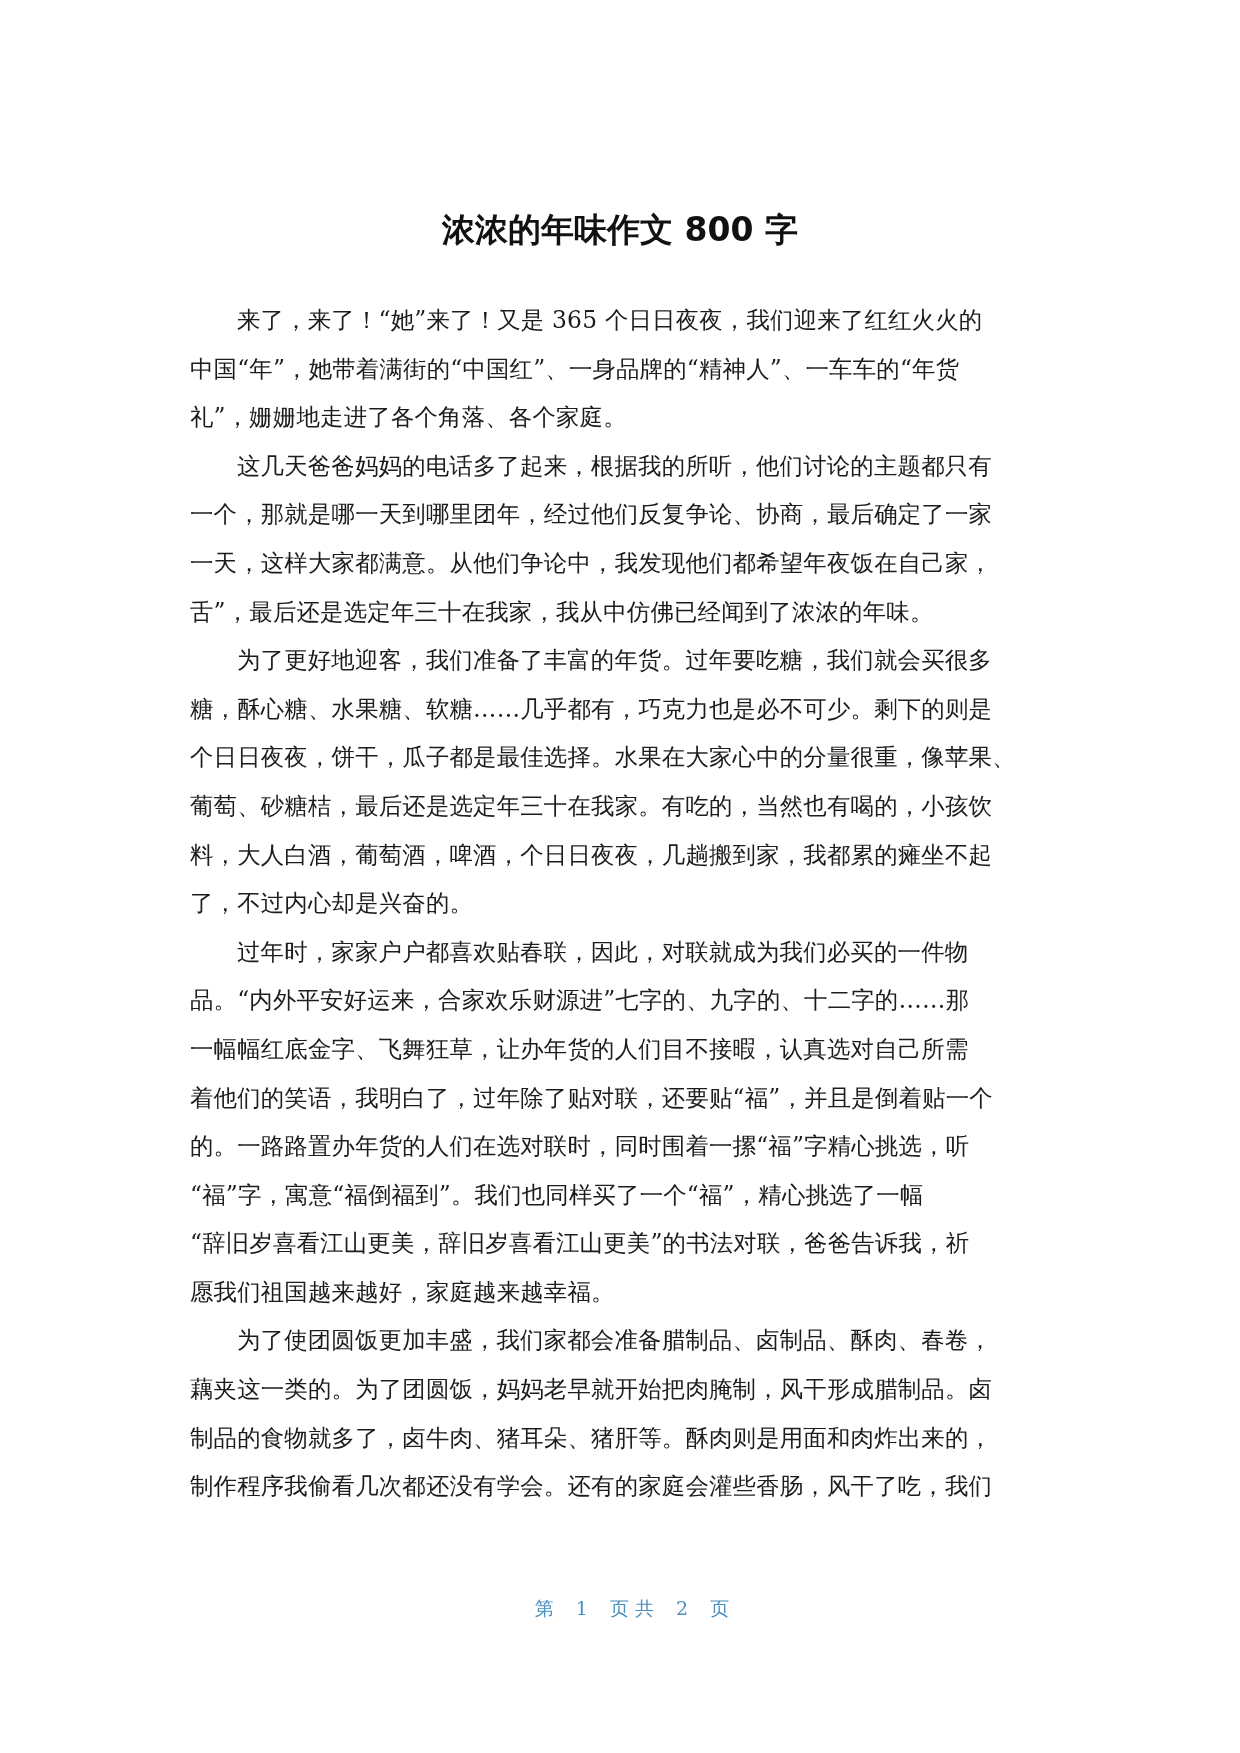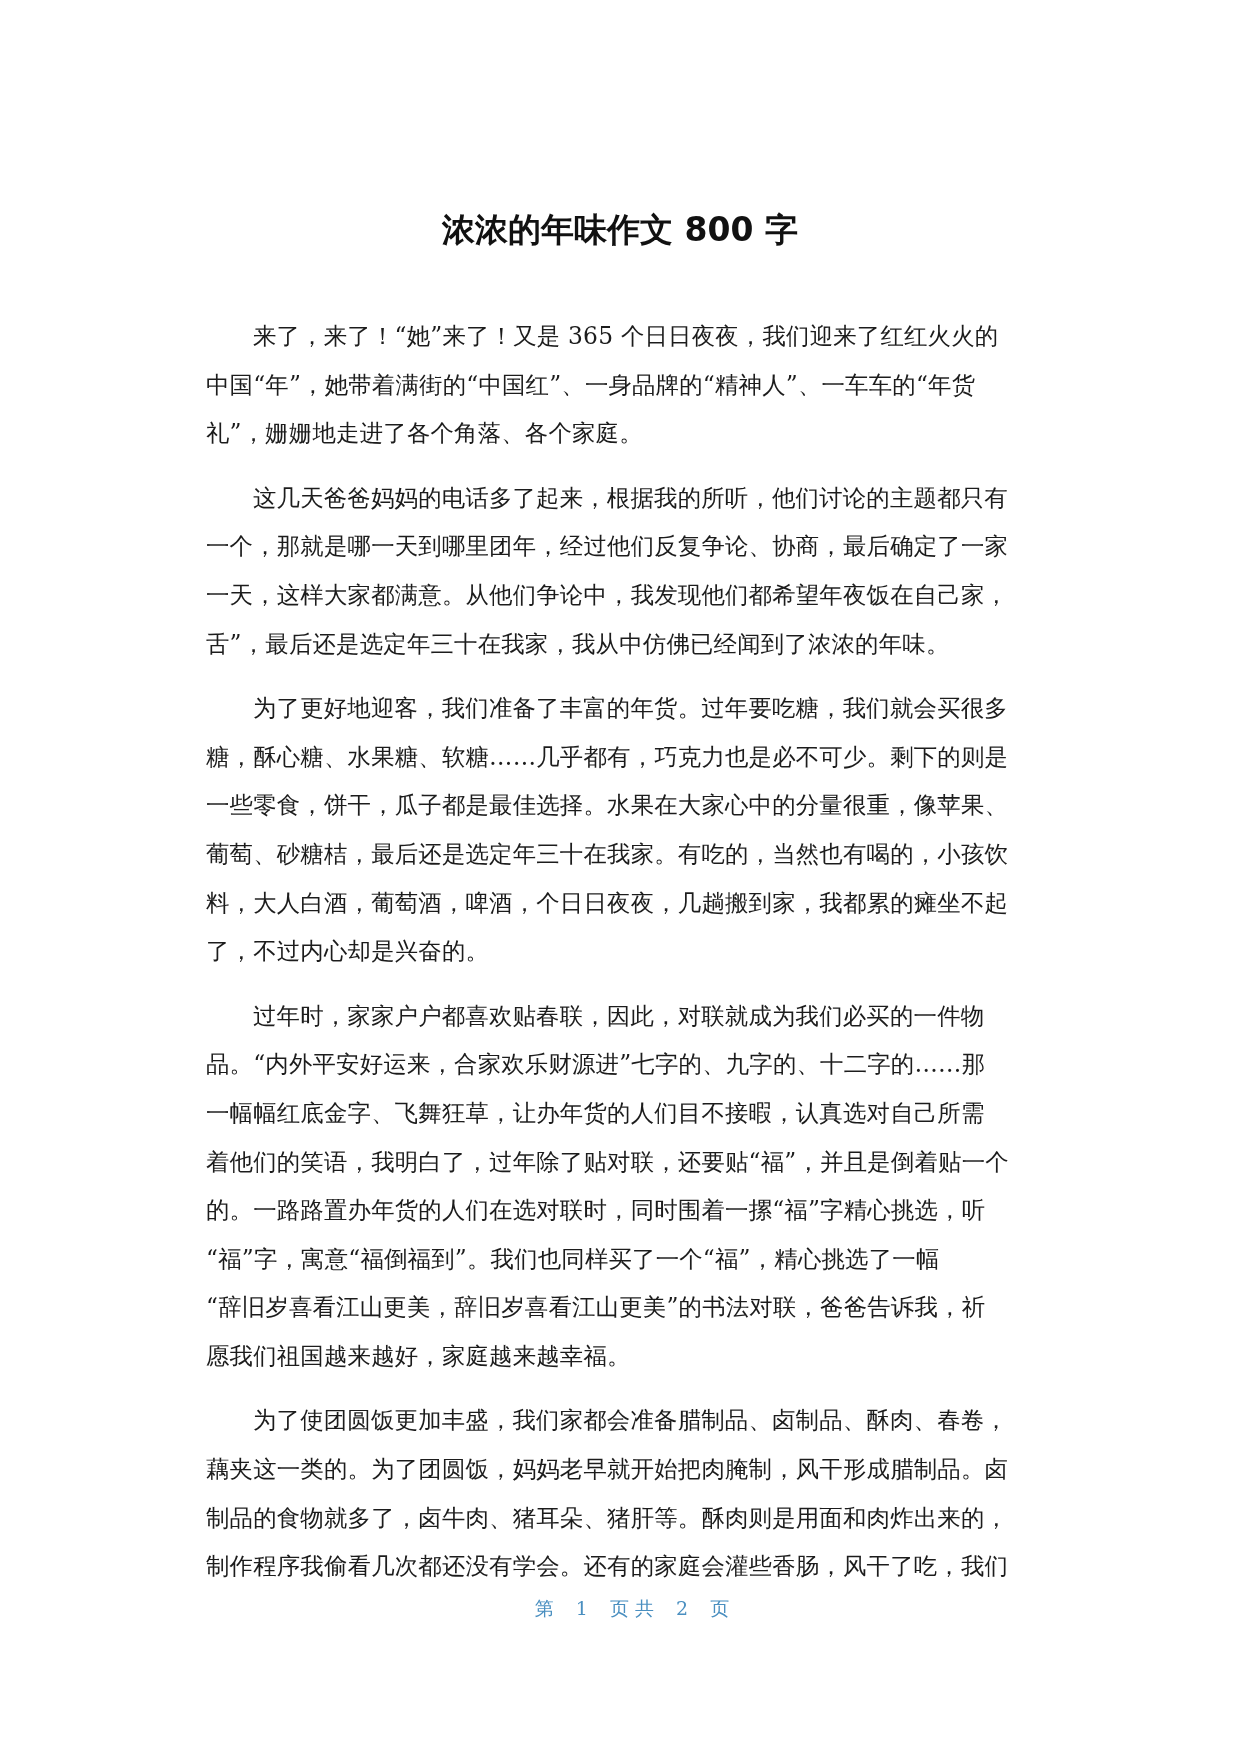--- a/index.html
+++ b/index.html
@@ -35,21 +35,21 @@
       color: #111111;
       letter-spacing: 0px;
     }
     .body-text {
       position: absolute;
       top: 296px;
       left: 190px;
       width: 862px;
     }
     .para {
-      margin: 16px;
+      margin: 0;
       font-size: 23.4px;
       line-height: 48.6px;
       text-indent: 47px;
       text-align: justify;
       color: #1c1c1c;
       letter-spacing: 0.2px;
     }
     .para .ln {
       display: block;
       white-space: nowrap;
@@ -91,21 +91,21 @@
     <p class="para">
       <span class="ln first">这几天爸爸妈妈的电话多了起来，根据我的所听，他们讨论的主题都只有</span>
       <span class="ln">一个，那就是哪一天到哪里团年，经过他们反复争论、协商，最后确定了一家</span>
       <span class="ln">一天，这样大家都满意。从他们争论中，我发现他们都希望年夜饭在自己家，</span>
       <span class="ln">舌”，最后还是选定年三十在我家，我从中仿佛已经闻到了浓浓的年味。</span>
     </p>
 
     <p class="para">
       <span class="ln first">为了更好地迎客，我们准备了丰富的年货。过年要吃糖，我们就会买很多</span>
       <span class="ln">糖，酥心糖、水果糖、软糖……几乎都有，巧克力也是必不可少。剩下的则是</span>
-      <span class="ln">一些零食，饼干，瓜子都是最佳选择。水果在大家心中的分量很重，像苹果、</span>
+      <span class="ln">个日日夜夜，饼干，瓜子都是最佳选择。水果在大家心中的分量很重，像苹果、</span>
       <span class="ln">葡萄、砂糖桔，最后还是选定年三十在我家。有吃的，当然也有喝的，小孩饮</span>
       <span class="ln">料，大人白酒，葡萄酒，啤酒，个日日夜夜，几趟搬到家，我都累的瘫坐不起</span>
       <span class="ln">了，不过内心却是兴奋的。</span>
     </p>
 
     <p class="para">
       <span class="ln first">过年时，家家户户都喜欢贴春联，因此，对联就成为我们必买的一件物</span>
       <span class="ln">品。“内外平安好运来，合家欢乐财源进”七字的、九字的、十二字的……那</span>
       <span class="ln">一幅幅红底金字、飞舞狂草，让办年货的人们目不接暇，认真选对自己所需</span>
       <span class="ln">着他们的笑语，我明白了，过年除了贴对联，还要贴“福”，并且是倒着贴一个</span>

